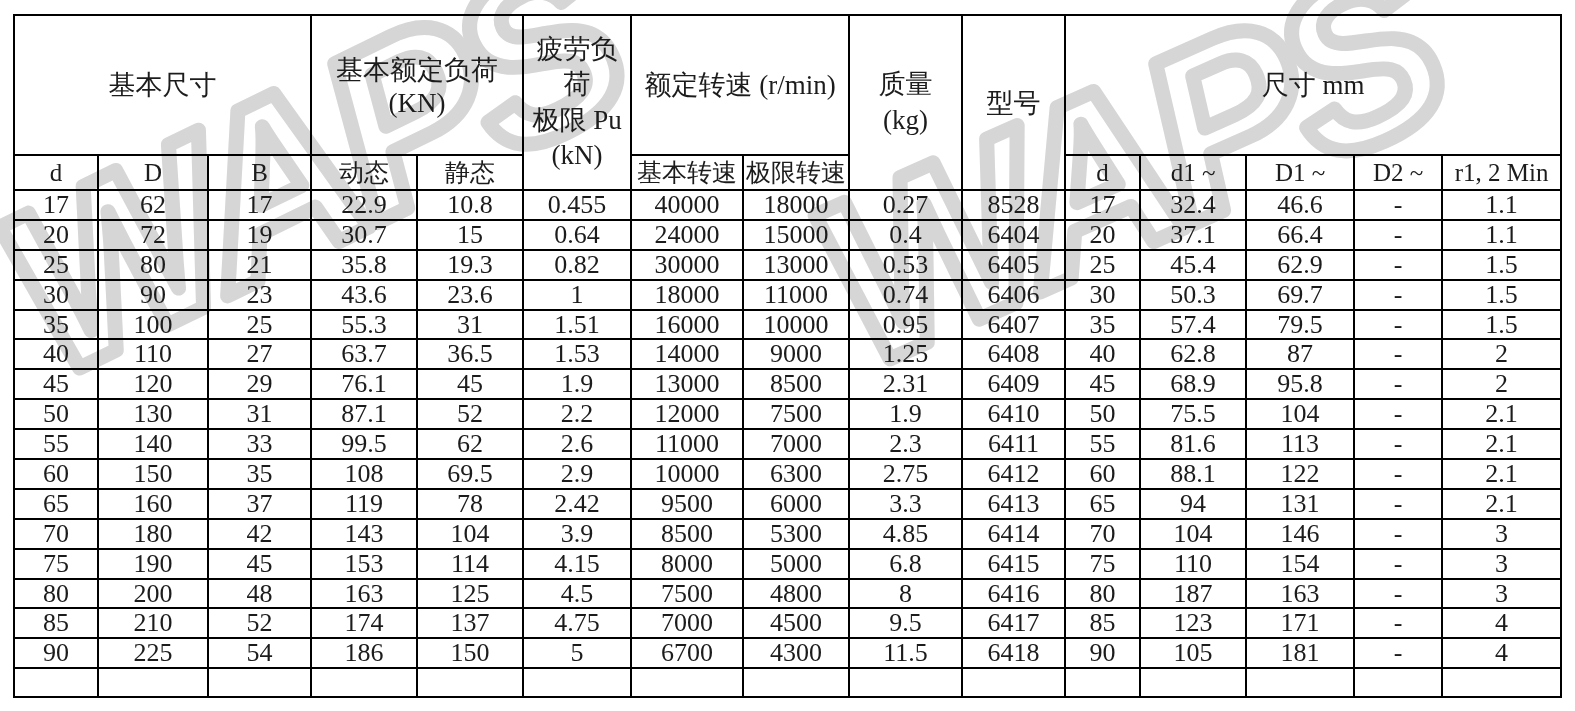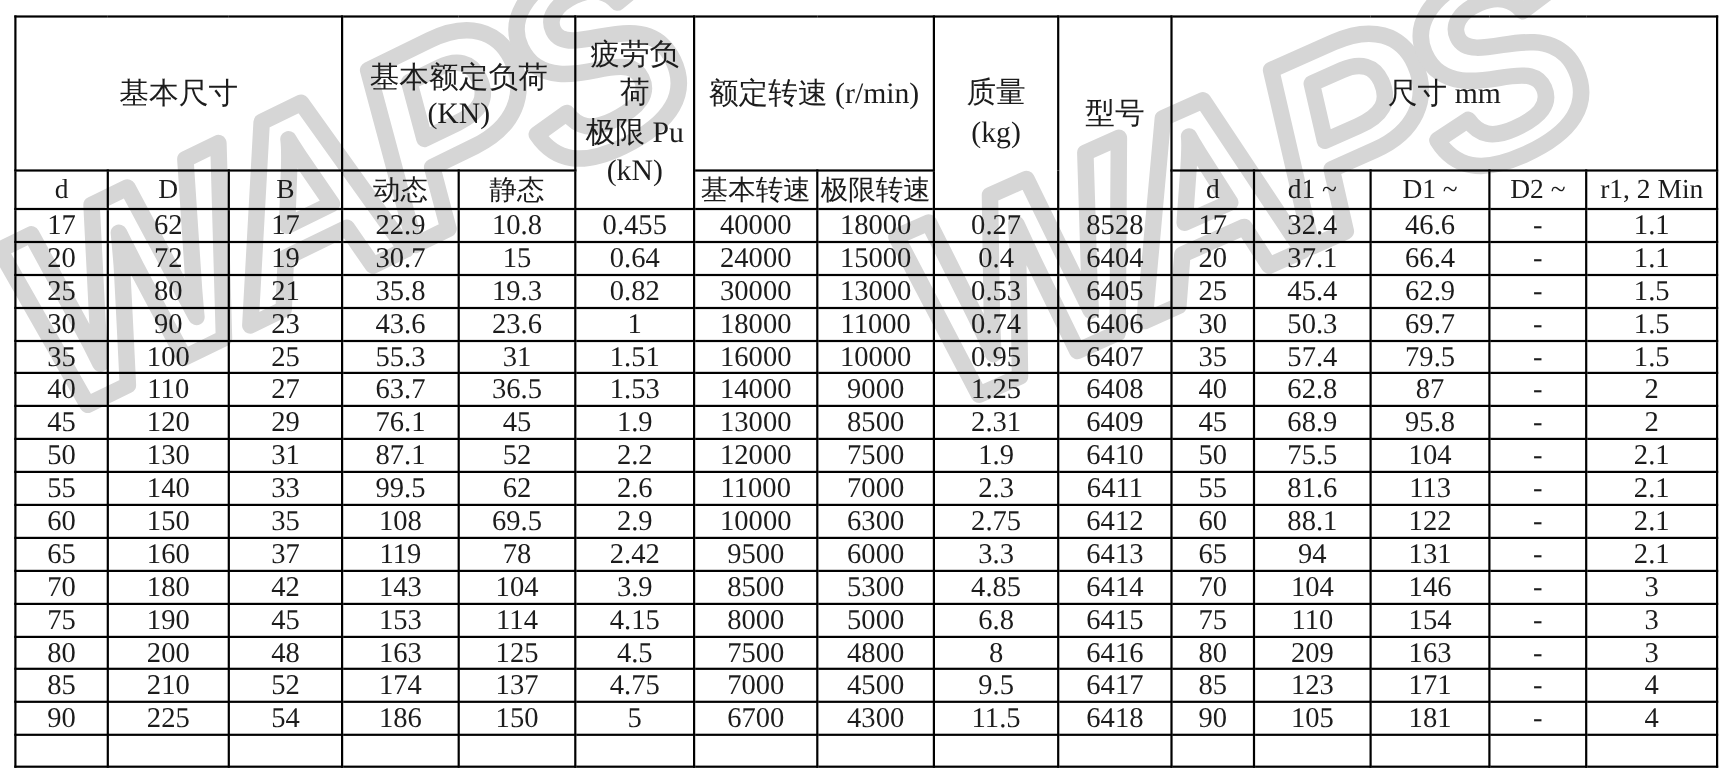--- a/index.html
+++ b/index.html
@@ -331,21 +331,21 @@
           <td>200</td>
           <td>48</td>
           <td>163</td>
           <td>125</td>
           <td>4.5</td>
           <td>7500</td>
           <td>4800</td>
           <td>8</td>
           <td>6416</td>
           <td>80</td>
-          <td>209</td>
+          <td>187</td>
           <td>163</td>
           <td>-</td>
           <td>3</td>
         </tr>
         <tr>
           <td>85</td>
           <td>210</td>
           <td>52</td>
           <td>174</td>
           <td>137</td>

